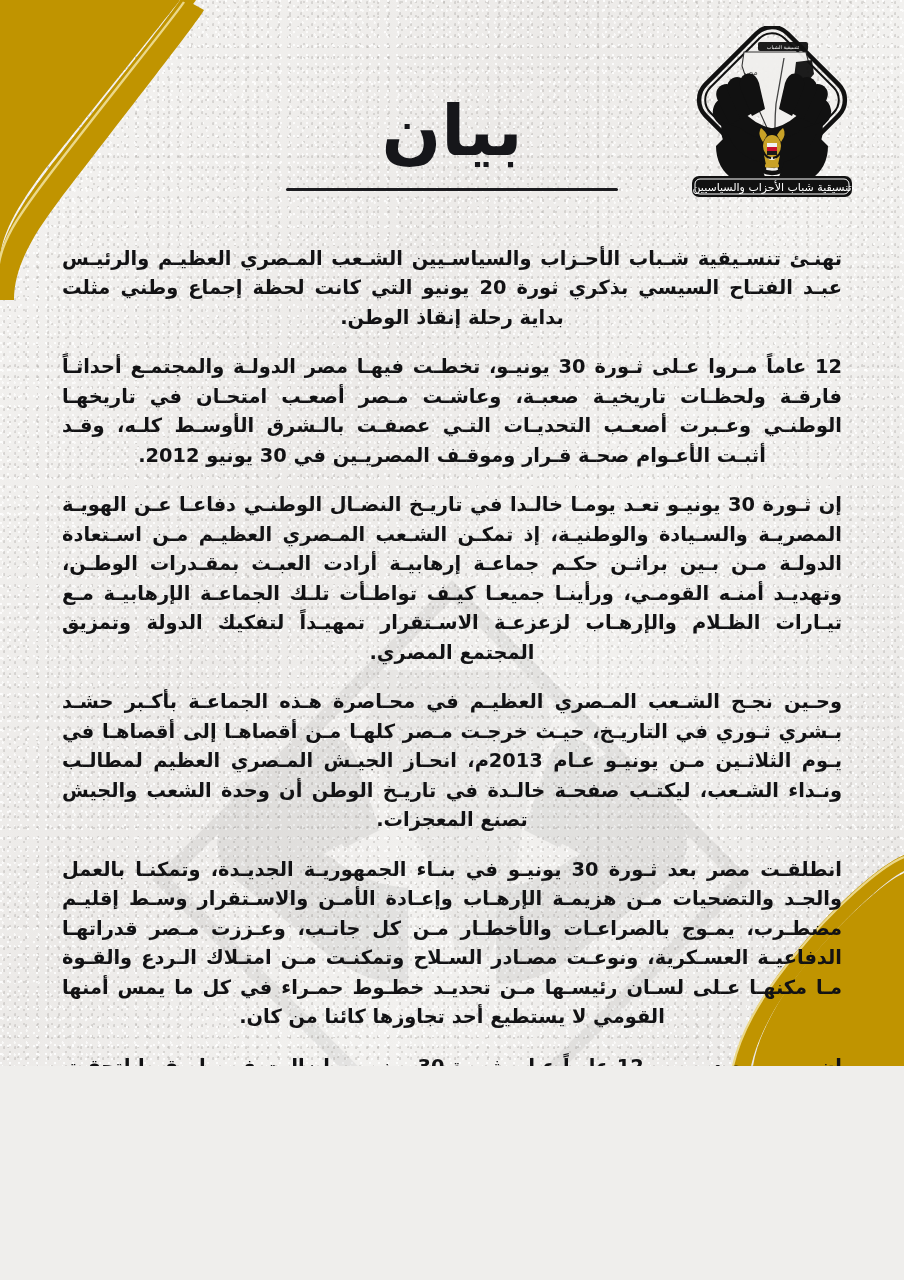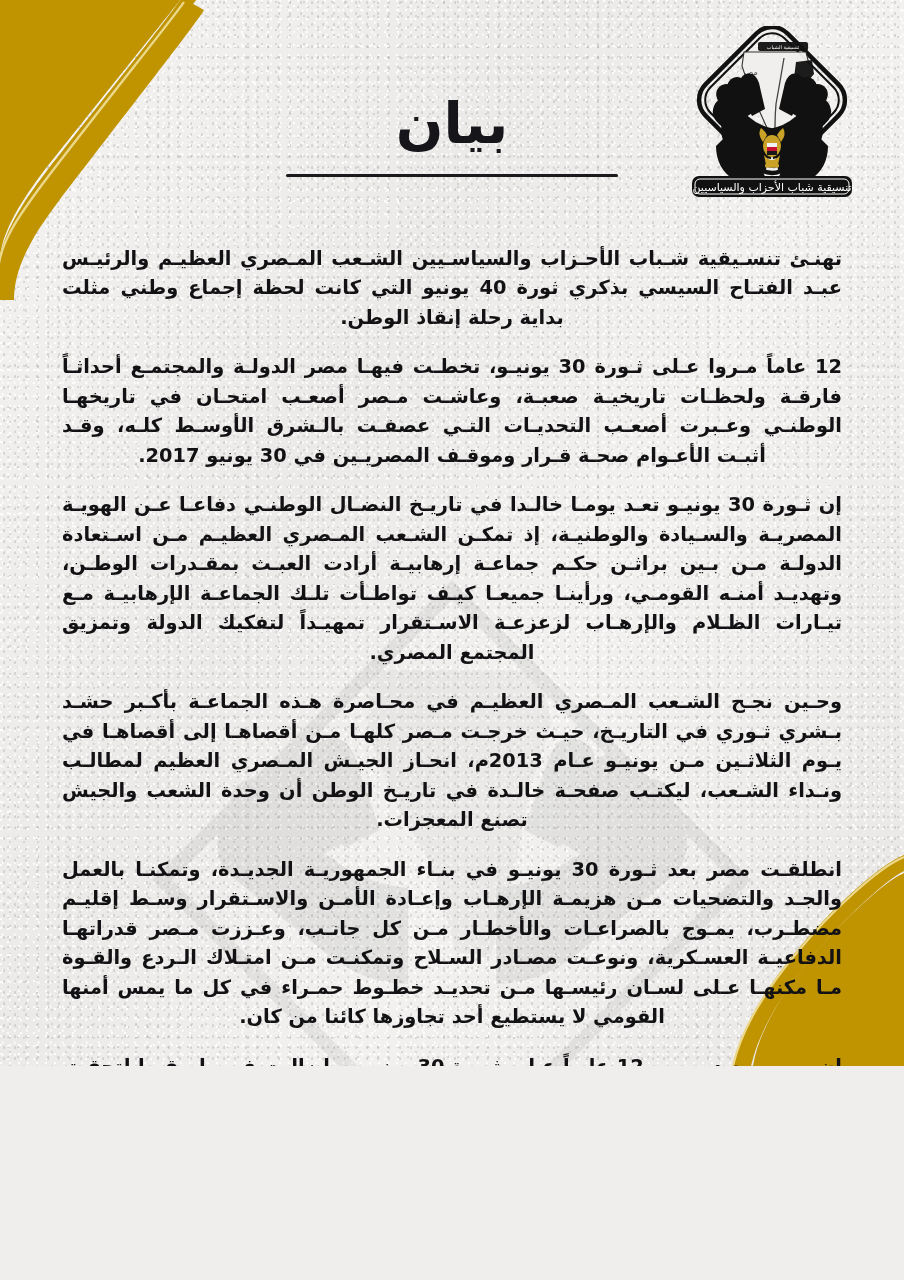--- a/index.html
+++ b/index.html
@@ -63,21 +63,21 @@
   }
 
   
   #title-block {
     position: absolute;
     left: 0; right: 0;
     top: 96px;
     text-align: center;
   }
   #doc-title {
-    font-size: 56px;
+    font-size: 70px;
     font-weight: 700;
     color: #16161a;
     letter-spacing: 0;
     line-height: 1;
     direction: rtl;
   }
   #title-rule {
     width: 332px;
     height: 3px;
     background: #1b1b1f;
@@ -221,22 +221,22 @@
       <text id="logo-banner-text" x="88" y="164.5" font-size="11" fill="#ffffff" text-anchor="middle" font-family="DejaVu Sans, sans-serif">تنسيقية شباب الأحزاب والسياسيين</text>
     </g>
   </svg>
 
   <div id="title-block">
     <div id="doc-title">بيان</div>
     <div id="title-rule"></div>
   </div>
 
   <div id="body-text">
-    <p class="para">تهنـئ تنسـيقية شـباب الأحـزاب والسياسـيين الشـعب المـصري العظيـم والرئيـس عبـد الفتـاح السيسي بذكري ثورة 40 يونيو  التي كانت لحظة إجماع وطني مثلت بداية رحلة إنقاذ الوطن.</p>
-    <p class="para">12 عاماً مـروا عـلى ثـورة 30 يونيـو، تخطـت فيهـا مصر الدولـة والمجتمـع أحداثـاً فارقـة ولحظـات تاريخيـة صعبـة، وعاشـت مـصر أصعـب امتحـان في تاريخهـا الوطنـي وعـبرت أصعـب التحديـات التـي عصفـت بالـشرق الأوسـط كلـه، وقـد أثبـت الأعـوام صحـة قـرار وموقـف المصريـين في 30 يونيو 2017.</p>
+    <p class="para">تهنـئ تنسـيقية شـباب الأحـزاب والسياسـيين الشـعب المـصري العظيـم والرئيـس عبـد الفتـاح السيسي بذكري ثورة 20 يونيو  التي كانت لحظة إجماع وطني مثلت بداية رحلة إنقاذ الوطن.</p>
+    <p class="para">12 عاماً مـروا عـلى ثـورة 30 يونيـو، تخطـت فيهـا مصر الدولـة والمجتمـع أحداثـاً فارقـة ولحظـات تاريخيـة صعبـة، وعاشـت مـصر أصعـب امتحـان في تاريخهـا الوطنـي وعـبرت أصعـب التحديـات التـي عصفـت بالـشرق الأوسـط كلـه، وقـد أثبـت الأعـوام صحـة قـرار وموقـف المصريـين في 30 يونيو 2012.</p>
     <p class="para">إن ثـورة 30 يونيـو تعـد يومـا خالـدا في تاريـخ النضـال الوطنـي دفاعـا عـن الهويـة المصريـة والسـيادة والوطنيـة، إذ تمكـن الشـعب المـصري العظيـم مـن اسـتعادة الدولـة مـن بـين براثـن حكـم جماعـة إرهابيـة أرادت العبـث بمقـدرات الوطـن، وتهديـد أمنـه القومـي، ورأينـا جميعـا كيـف تواطـأت تلـك الجماعـة الإرهابيـة مـع تيـارات الظـلام والإرهـاب لزعزعـة الاسـتقرار تمهيـداً لتفكيك الدولة وتمزيق المجتمع المصري.</p>
     <p class="para">وحـين نجـح الشـعب المـصري العظيـم في محـاصرة هـذه الجماعـة بأكـبر حشـد بـشري ثـوري في التاريـخ، حيـث خرجـت مـصر كلهـا مـن أقصاهـا إلى أقصاهـا في يـوم الثلاثـين مـن يونيـو عـام 2013م، انحـاز الجيـش المـصري العظيم لمطالـب ونـداء الشـعب، ليكتـب صفحـة خالـدة في تاريـخ الوطن أن وحدة الشعب والجيش تصنع المعجزات.</p>
     <p class="para">انطلقـت مصر بعد ثـورة 30 يونيـو في بنـاء الجمهوريـة الجديـدة، وتمكنـا بالعمل والجـد والتضحيات مـن هزيمـة الإرهـاب وإعـادة الأمـن والاسـتقرار وسـط إقليـم مضطـرب، يمـوج بالصراعـات والأخطـار مـن كل جانـب، وعـززت مـصر قدراتهـا الدفاعيـة العسـكرية، ونوعـت مصـادر السـلاح وتمكنـت مـن امتـلاك الـردع والقـوة مـا مكنهـا عـلى لسـان رئيسـها مـن تحديـد خطـوط حمـراء في كل ما يمس أمنها القومي لا يستطيع أحد تجاوزها كائنا من كان.</p>
     <p class="para">إن مصر وبعـد مـرور 12 عامـاً عـلى ثـورة 30 يونيـو مـا زالـت في طريقهـا لتحقيق مطلـب المصريين في الحريـة والبنـاء الديمقراطـي في ظـل دولـة قويـة تسـتطيع تحقيـق الاسـتقلال الوطنـي، والعيـش الكريـم والعدالـة الاجتماعيـة التـي تتحقـق باقتصـاد قـوي يضمـن تلبيـه احتياجـات المصريين في العمل</p>
   </div>
 
   <div id="signature">
     <div class="sig-line indent1">وكل عام وأنتم بخير</div>
     <div class="sig-line indent3">تنسيقية شباب الأحزاب والسياسيين</div>
   </div>

